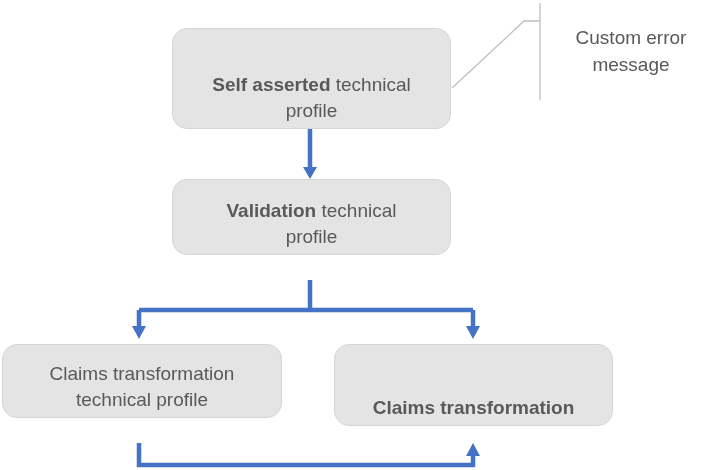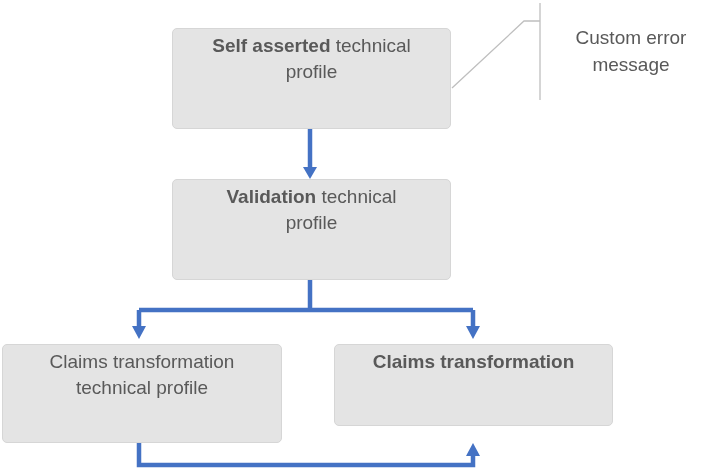--- a/index.html
+++ b/index.html
@@ -22,36 +22,36 @@
     left: 0;
     top: 0;
     width: 727px;
     height: 470px;
   }
   .node {
     position: absolute;
     box-sizing: border-box;
     background: #E4E4E4;
     border: 1px solid #D6D6D6;
-    border-radius: 5px;
+    border-radius: 15px;
     display: flex;
-    align-items: flex-start;
+    align-items: flex-end;
     justify-content: center;
     text-align: center;
     color: #595959;
     font-size: 19px;
     line-height: 1.38;
     padding: 4px 30px;
     z-index: 2;
   }
   .node .txt { display: block; }
   .node b { font-weight: bold; }
   #node-self-asserted   { left: 172px; top: 28px;  width: 279px; height: 101px; }
-  #node-validation      { left: 172px; top: 179px; width: 279px; height: 101px; }
-  #node-claims-tp       { left: 2px;   top: 344px; width: 280px; height: 99px; }
+  #node-validation      { left: 172px; top: 179px; width: 279px; height: 76px; }
+  #node-claims-tp       { left: 2px;   top: 344px; width: 280px; height: 74px; }
   #node-claims          { left: 334px; top: 344px; width: 279px; height: 82px;
                           font-weight: bold; }
   #callout-label {
     position: absolute;
     left: 551px;
     top: 25px;
     width: 160px;
     text-align: center;
     color: #595959;
     font-size: 19px;

